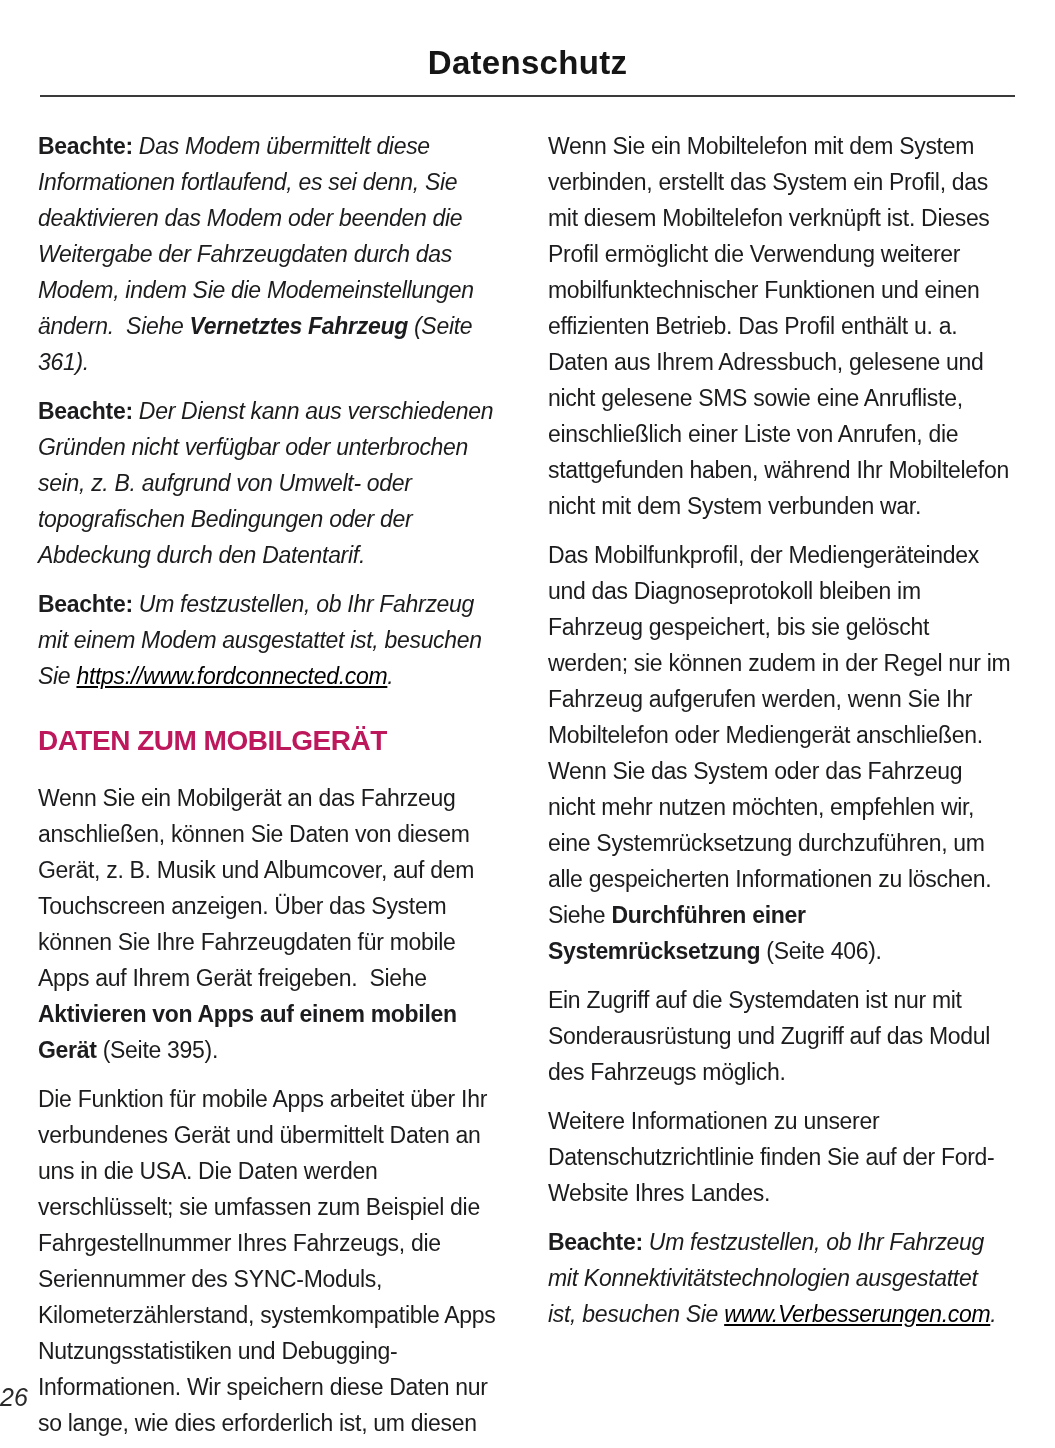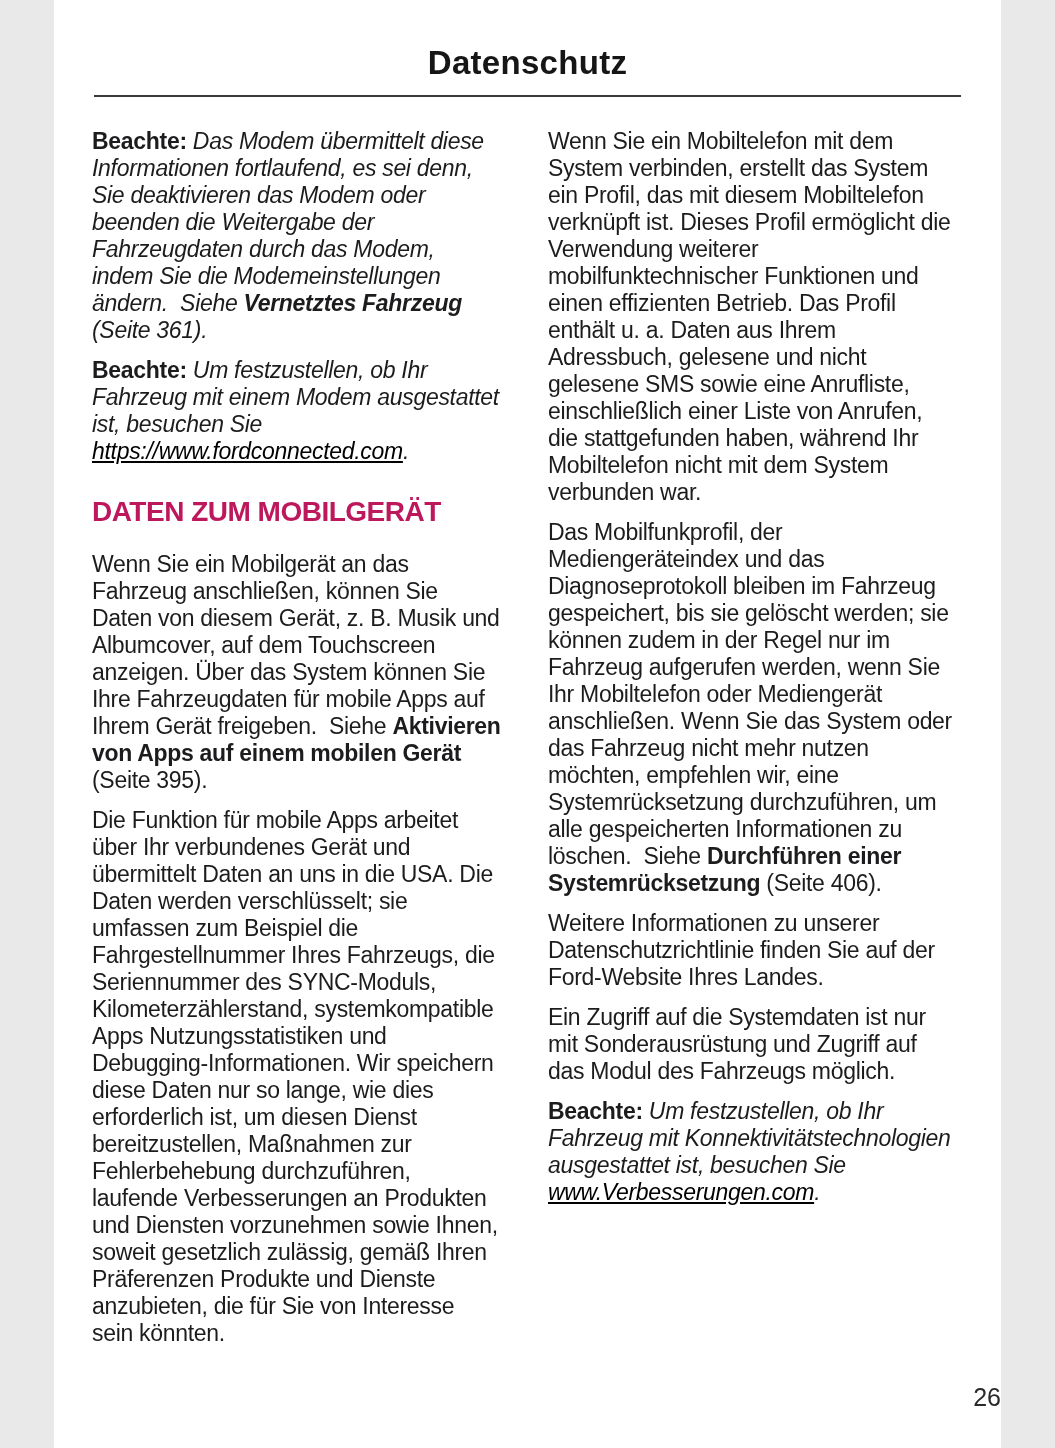--- a/index.html
+++ b/index.html
@@ -1,17 +1,17 @@
 <!DOCTYPE html>
 <html lang="de"><head>
 <meta charset="utf-8">
 <style>
   html,body{margin:0;padding:0;background:#e9e9e9;}
   .page{
-    width:947px;height:1448px;margin:0 auto;position:relative;
+    width:1055px;height:1448px;margin:0 auto;position:relative;
     background:#ffffff;box-sizing:border-box;
     font-family:"Liberation Sans",sans-serif;color:#1c1c1e;
     overflow:hidden;
   }
   .header{padding-top:44px;}
   .page-title{
     margin:0;text-align:center;
     font-size:33px;font-weight:800;letter-spacing:.3px;color:#161616;
   }
   .rule{
@@ -19,58 +19,59 @@
     margin:13px 40px 0 40px;height:0;
   }
   .columns{
     display:flex;gap:47px;
     padding:31px 44px 0 38px;
     align-items:flex-start;
   }
   .col{flex:1 1 0;min-width:0;}
   .para{
     margin:0 0 13px 0;
-    font-size:23px;line-height:27px;letter-spacing:-0.3px;
+    font-size:23px;line-height:36px;letter-spacing:-0.3px;
     text-align:left;
   }
   .run-b{font-weight:800;}
   .run-i{font-style:italic;}
   .run-bi{font-weight:800;font-style:italic;}
   a.link{color:#000000;font-style:italic;text-decoration:underline;}
   .section-heading{
     font-size:28px;font-weight:800;letter-spacing:-0.5px;color:#be185d;
     margin:31px 0 23px 0;
   }
   .footer{
-    position:absolute;left:0;right:0;bottom:36px;text-align:right;
+    position:absolute;left:0;right:0;bottom:36px;text-align:left;font-style:italic;
   }
   .page-number{font-size:25px;color:#2a2a2a;display:inline-block;}
 </style>
 </head>
 <body>
 
 <div class="page">
   <div class="header">
     <h1 class="page-title">Datenschutz</h1>
     <hr class="rule">
   </div>
 
   <div class="columns">
     <section class="col" id="col-left">
         <p class="para note"><span class="run-b">Beachte:</span><span class="run-i"> Das Modem übermittelt diese Informationen fortlaufend, es sei denn, Sie deaktivieren das Modem oder beenden die Weitergabe der Fahrzeugdaten durch das Modem, indem Sie die Modemeinstellungen ändern.&nbsp; Siehe </span><span class="run-bi">Vernetztes Fahrzeug</span><span class="run-i"> (Seite 361).</span></p>
+        <p class="para note"><span class="run-b">Beachte:</span><span class="run-i"> Der Dienst kann aus verschiedenen Gründen nicht verfügbar oder unterbrochen sein, z. B. aufgrund von Umwelt- oder topografischen Bedingungen oder der Abdeckung durch den Datentarif.</span></p>
         <p class="para note"><span class="run-b">Beachte:</span><span class="run-i"> Um festzustellen, ob Ihr Fahrzeug mit einem Modem ausgestattet ist, besuchen Sie </span><a href="#" class="link">https://www.fordconnected.com</a><span class="run-i">.</span></p>
         <h2 class="section-heading">DATEN ZUM MOBILGERÄT</h2>
         <p class="para"><span>Wenn Sie ein Mobilgerät an das Fahrzeug anschließen, können Sie Daten von diesem Gerät, z. B. Musik und Albumcover, auf dem Touchscreen anzeigen. Über das System können Sie Ihre Fahrzeugdaten für mobile Apps auf Ihrem Gerät freigeben.&nbsp; Siehe </span><span class="run-b">Aktivieren von Apps auf einem mobilen Gerät</span><span> (Seite 395).</span></p>
         <p class="para"><span>Die Funktion für mobile Apps arbeitet über Ihr verbundenes Gerät und übermittelt Daten an uns in die USA. Die Daten werden verschlüsselt; sie umfassen zum Beispiel die Fahrgestellnummer Ihres Fahrzeugs, die Seriennummer des SYNC-Moduls, Kilometerzählerstand, systemkompatible Apps Nutzungsstatistiken und Debugging-Informationen. Wir speichern diese Daten nur so lange, wie dies erforderlich ist, um diesen Dienst bereitzustellen, Maßnahmen zur Fehlerbehebung durchzuführen, laufende Verbesserungen an Produkten und Diensten vorzunehmen sowie Ihnen, soweit gesetzlich zulässig, gemäß Ihren Präferenzen Produkte und Dienste anzubieten, die für Sie von Interesse sein könnten.</span></p>
       </section>
     <section class="col" id="col-right">
         <p class="para"><span>Wenn Sie ein Mobiltelefon mit dem System verbinden, erstellt das System ein Profil, das mit diesem Mobiltelefon verknüpft ist. Dieses Profil ermöglicht die Verwendung weiterer mobilfunktechnischer Funktionen und einen effizienten Betrieb. Das Profil enthält u. a. Daten aus Ihrem Adressbuch, gelesene und nicht gelesene SMS sowie eine Anrufliste, einschließlich einer Liste von Anrufen, die stattgefunden haben, während Ihr Mobiltelefon nicht mit dem System verbunden war.</span></p>
         <p class="para"><span>Das Mobilfunkprofil, der Mediengeräteindex und das Diagnoseprotokoll bleiben im Fahrzeug gespeichert, bis sie gelöscht werden; sie können zudem in der Regel nur im Fahrzeug aufgerufen werden, wenn Sie Ihr Mobiltelefon oder Mediengerät anschließen. Wenn Sie das System oder das Fahrzeug nicht mehr nutzen möchten, empfehlen wir, eine Systemrücksetzung durchzuführen, um alle gespeicherten Informationen zu löschen.&nbsp; Siehe </span><span class="run-b">Durchführen einer Systemrücksetzung</span><span> (Seite 406).</span></p>
+        <p class="para"><span>Ein Zugriff auf die Systemdaten ist nur mit Sonderausrüstung und Zugriff auf das Modul des Fahrzeugs möglich.</span></p>
         <p class="para"><span>Weitere Informationen zu unserer Datenschutzrichtlinie finden Sie auf der Ford-Website Ihres Landes.</span></p>
-        <p class="para"><span>Ein Zugriff auf die Systemdaten ist nur mit Sonderausrüstung und Zugriff auf das Modul des Fahrzeugs möglich.</span></p>
         <p class="para note"><span class="run-b">Beachte:</span><span class="run-i"> Um festzustellen, ob Ihr Fahrzeug mit Konnektivitätstechnologien ausgestattet ist, besuchen Sie </span><a href="#" class="link">www.Verbesserungen.com</a><span class="run-i">.</span></p>
       </section>
   </div>
 
   <div class="footer">
     <span class="page-number">26</span>
   </div>
 </div>
 
 </body></html>

